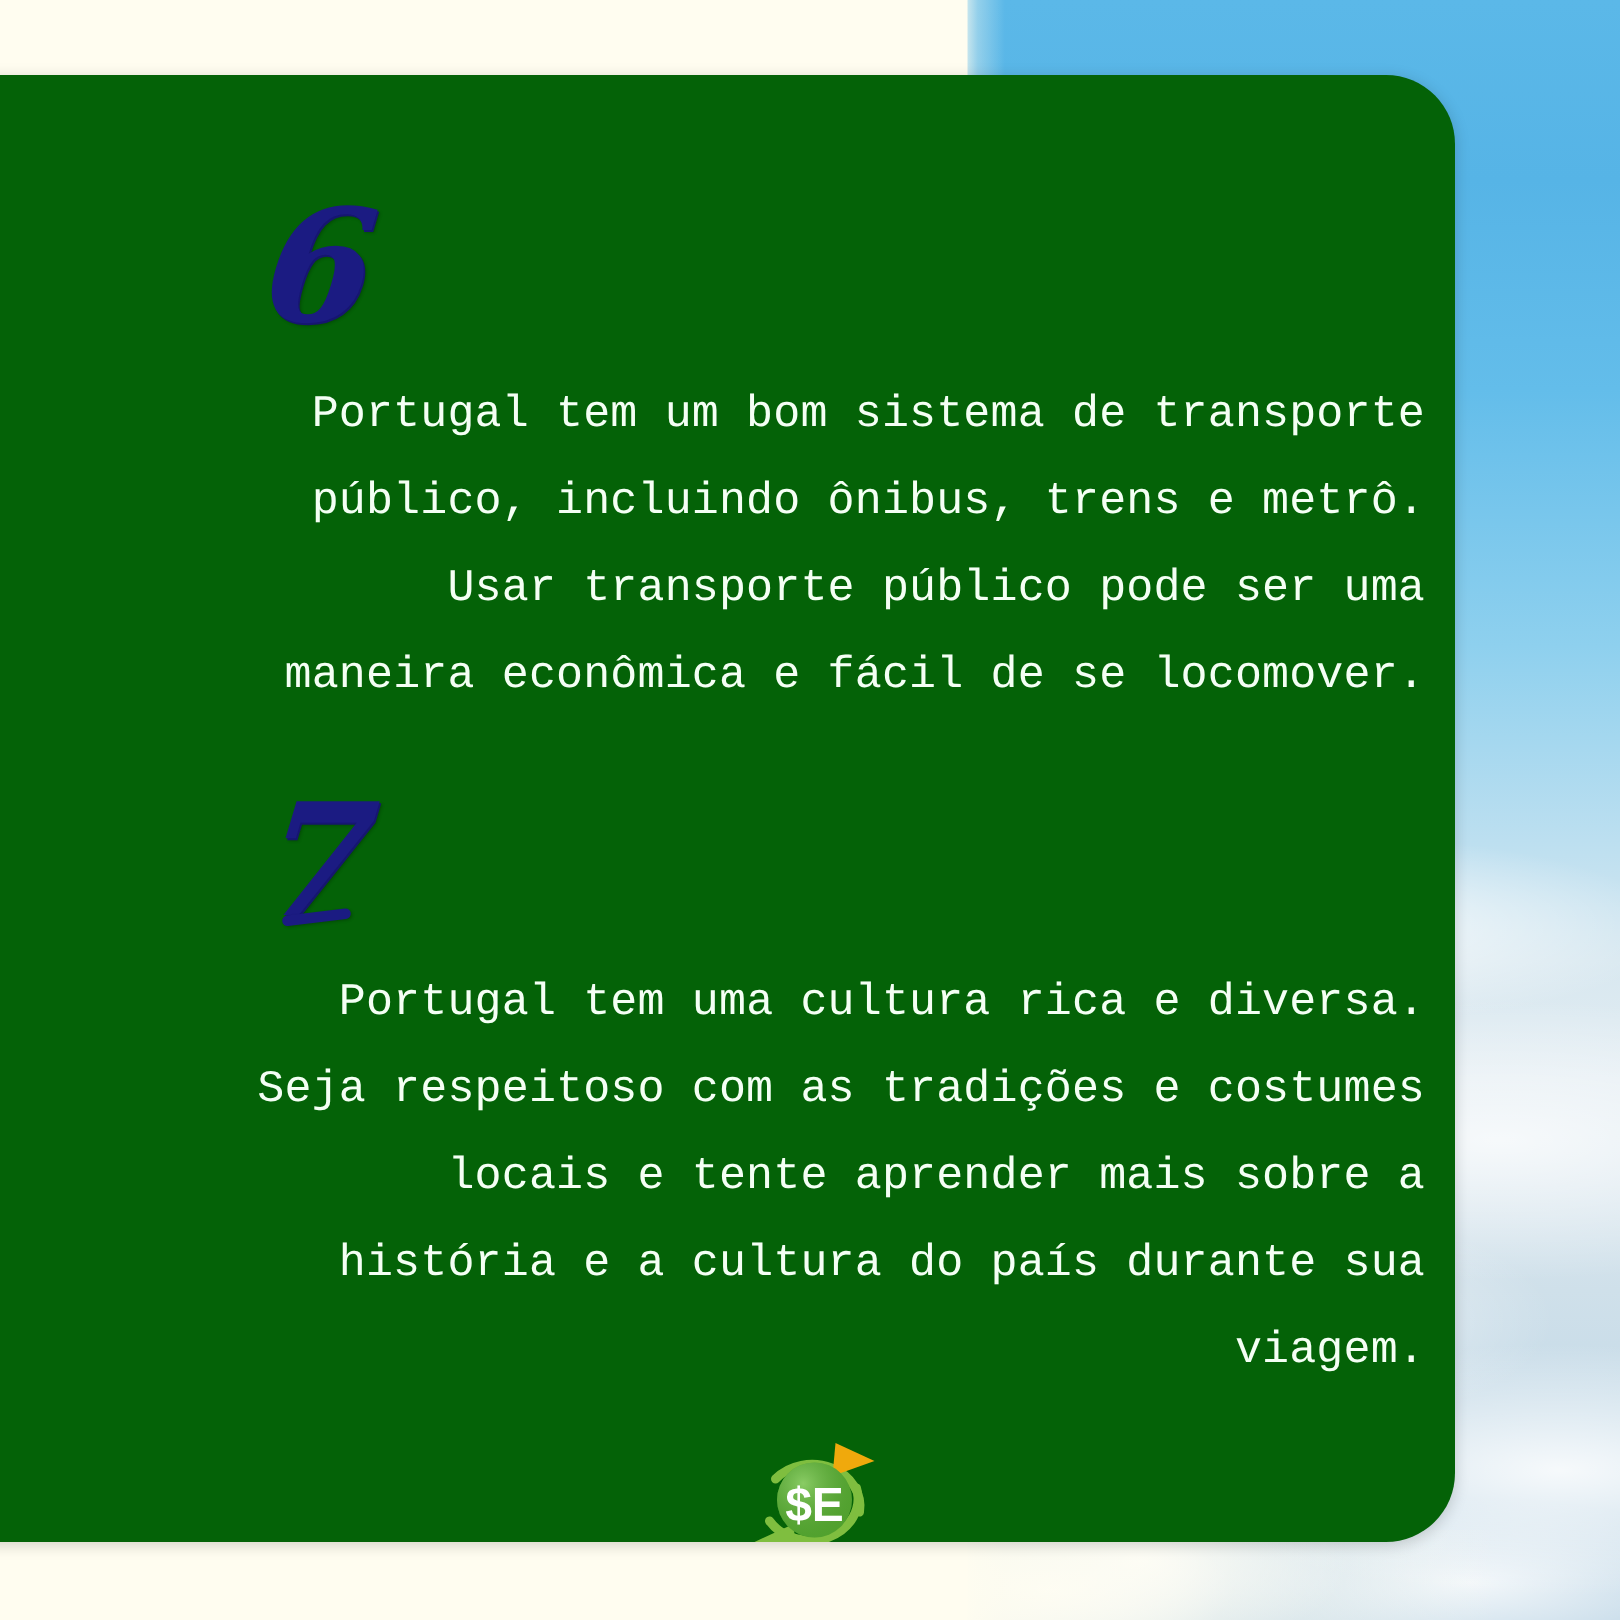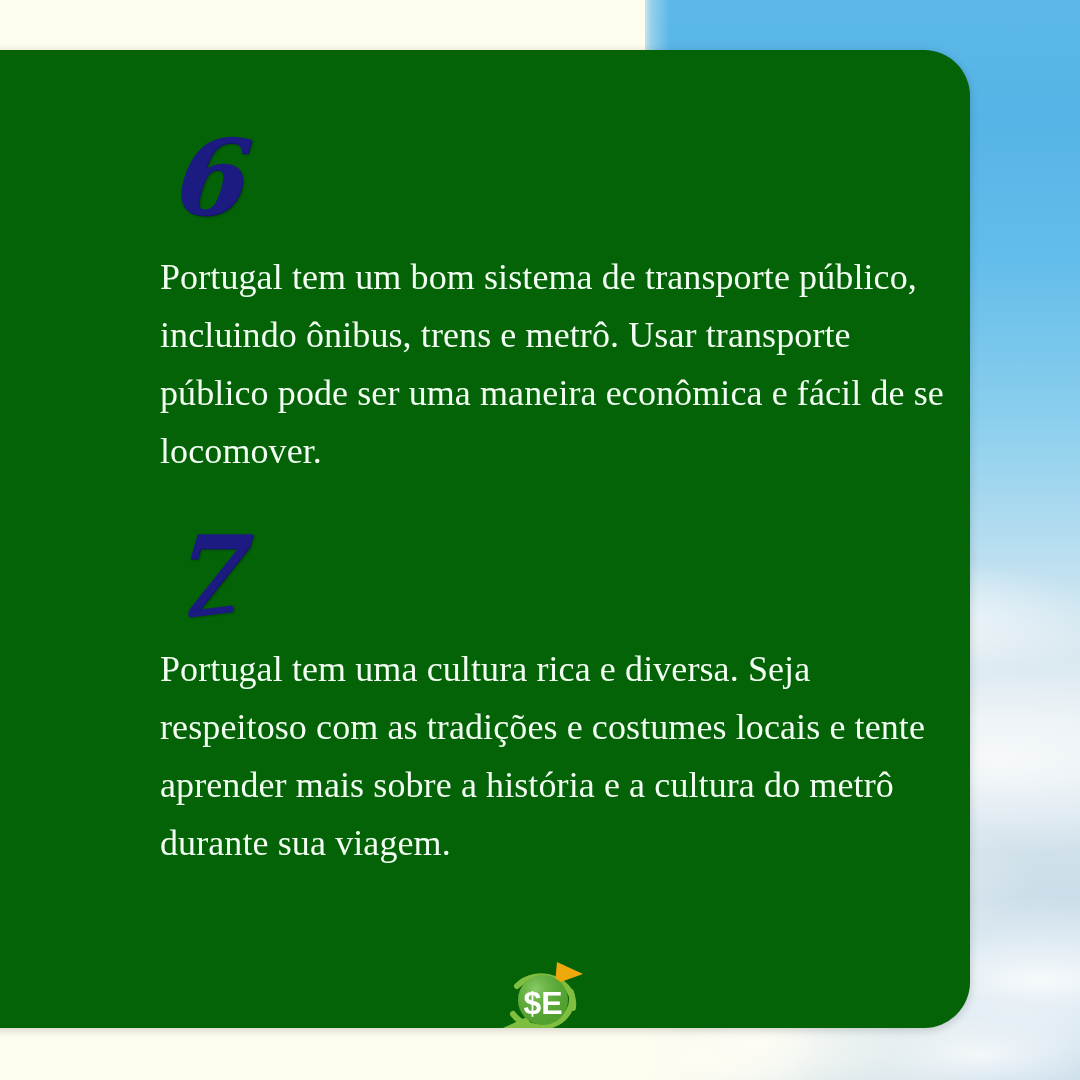--- a/index.html
+++ b/index.html
@@ -133,25 +133,25 @@
     background: #1b1b82;
     border-radius: 4px;
     transform: rotate(-7deg);
     box-shadow: 1px 1px 2px rgba(0,0,0,0.22);
   }
 
   .tip-text {
     position: absolute;
     left: 160px;
     width: 790px;
-    text-align: left;
+    text-align: right;
     color: #f4fff4;
-    font-family: Liberation Serif, serif;
+    font-family: Liberation Mono, monospace;
     font-weight: 400;
-    font-size: 36px;
+    font-size: 30px;
     line-height: 58px;
     letter-spacing: 0.1px;
   }
   .text-6 { top: 122px; }
   .text-7 { top: 118px; }
 
   
   .logo {
     position: absolute;
     left: 497px;
@@ -176,21 +176,21 @@
     <div class="card-inner">
 
       <div class="tip-block tip-6">
         <div class="numeral numeral-6">6</div>
         <div class="tip-text text-6">Portugal tem um bom sistema de transporte público, incluindo ônibus, trens e metrô. Usar transporte público pode ser uma maneira econômica e fácil de se locomover.</div>
       </div>
 
       <div class="tip-block tip-7">
         <div class="numeral numeral-7">7</div>
         <div class="seven-bar"></div>
-        <div class="tip-text text-7">Portugal tem uma cultura rica e diversa. Seja respeitoso com as tradições e costumes locais e tente aprender mais sobre a história e a cultura do metrô durante sua viagem.</div>
+        <div class="tip-text text-7">Portugal tem uma cultura rica e diversa. Seja respeitoso com as tradições e costumes locais e tente aprender mais sobre a história e a cultura do país durante sua viagem.</div>
       </div>
 
       <div class="logo">
         <svg viewBox="0 0 92 84" xmlns="http://www.w3.org/2000/svg">
 
           <path d="M16 56 A32 28 0 0 0 74 34" fill="none" stroke="#7fbe3f" stroke-width="6" stroke-linecap="round"></path>
           <path d="M76 50 A32 28 0 0 0 20 28" fill="none" stroke="#7fbe3f" stroke-width="6" stroke-linecap="round"></path>
 
           <polygon points="60,4 86,16 58,26" fill="#f0a90c"></polygon>
 

